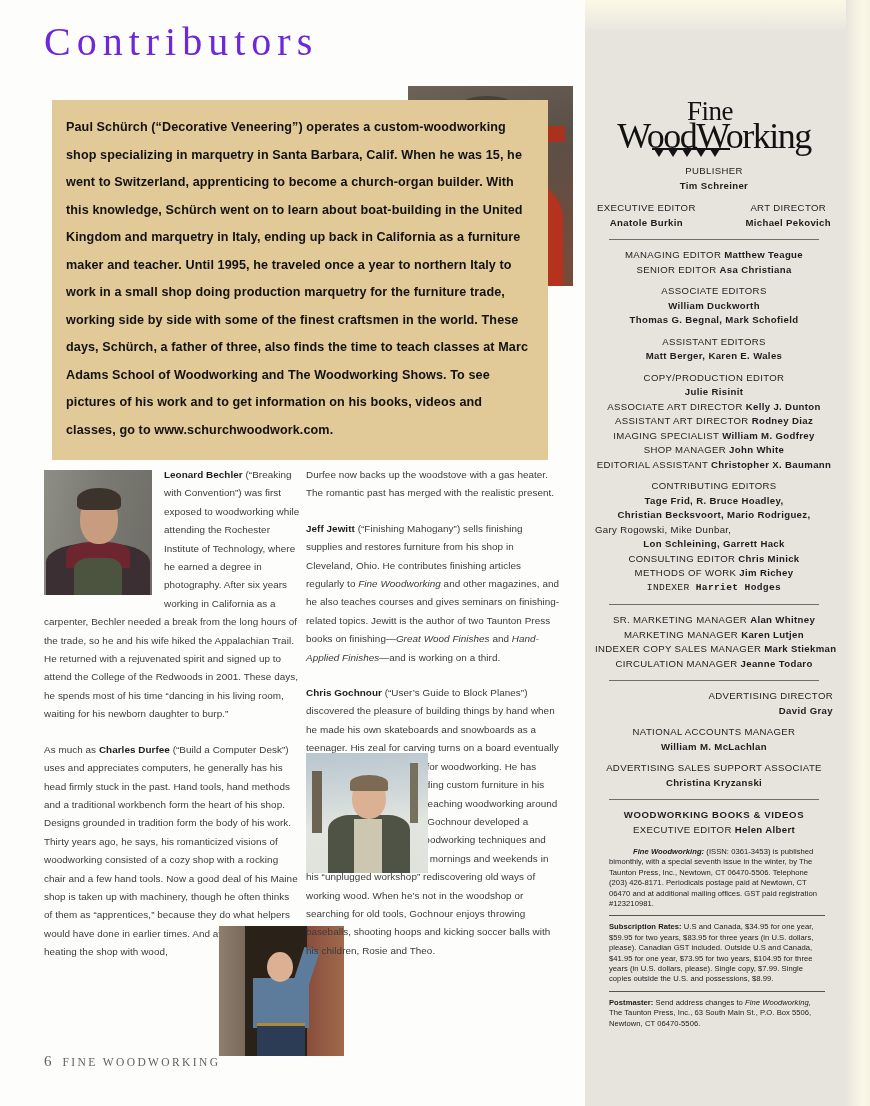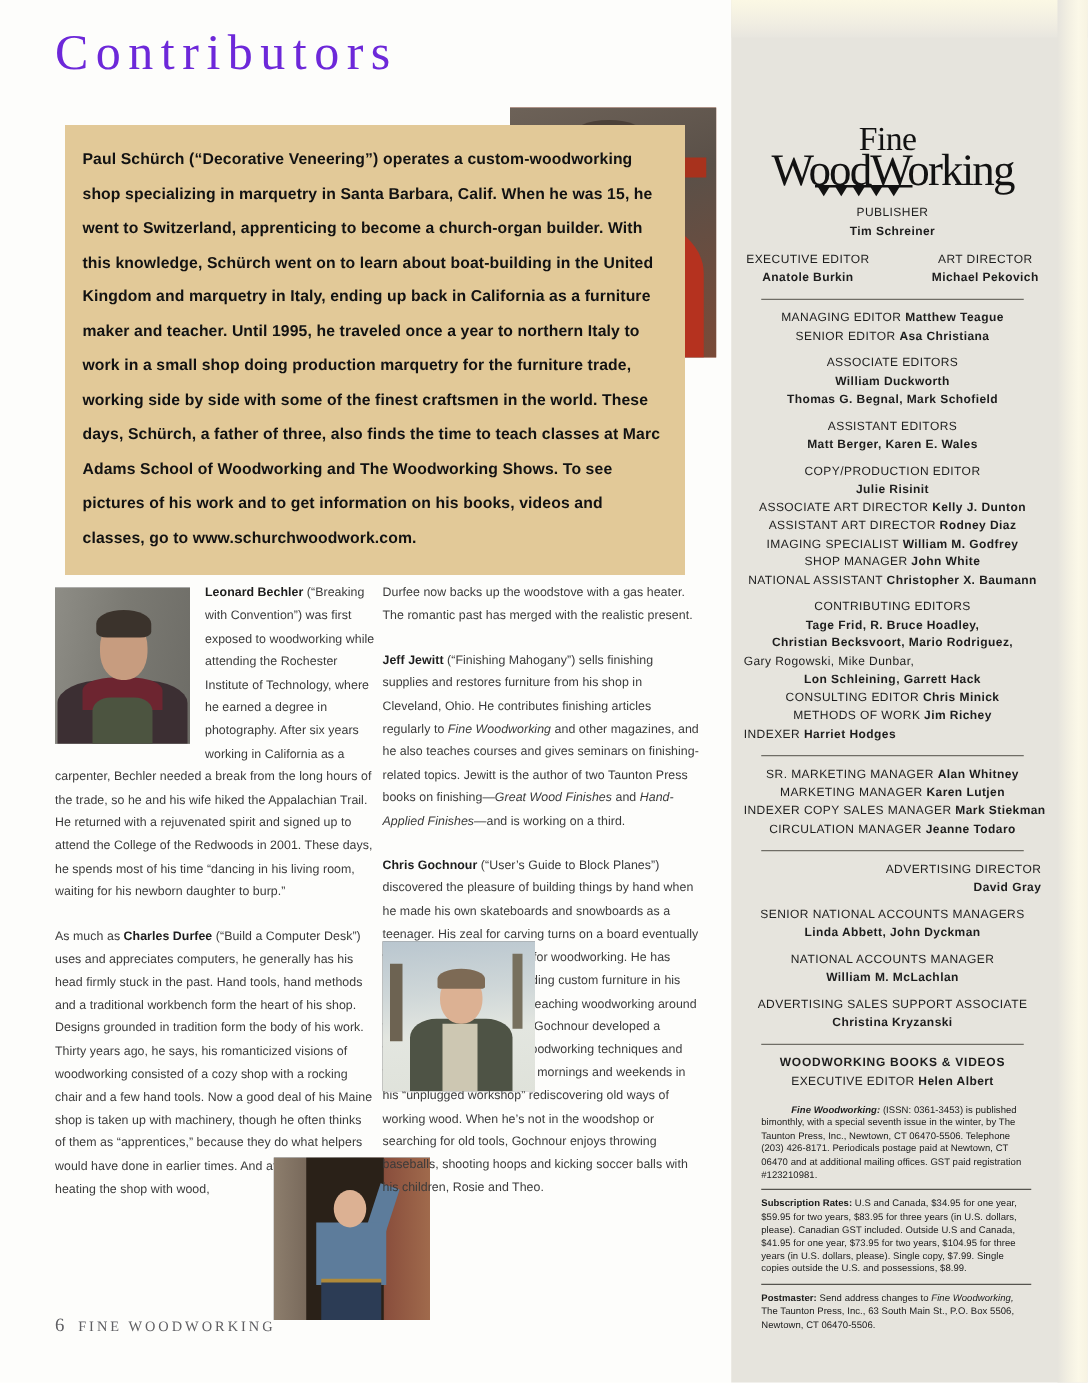--- a/index.html
+++ b/index.html
@@ -256,46 +256,42 @@
             <span class="nm">Matt Berger, Karen E. Wales</span>
           </div>
           <div class="mh-stack" style="text-align: center; margin-top: 7px;">
             <span class="ttl">COPY/PRODUCTION EDITOR</span>
             <span class="nm">Julie Risinit</span>
           </div>
           <div class="mh-line" style="text-align: center;"><span class="ttl">ASSOCIATE ART DIRECTOR  </span><span class="nm">Kelly J. Dunton</span></div>
           <div class="mh-line" style="text-align: center;"><span class="ttl">ASSISTANT ART DIRECTOR  </span><span class="nm">Rodney Diaz</span></div>
           <div class="mh-line" style="text-align: center;"><span class="ttl">IMAGING SPECIALIST  </span><span class="nm">William M. Godfrey</span></div>
           <div class="mh-line" style="text-align: center;"><span class="ttl">SHOP MANAGER  </span><span class="nm">John White</span></div>
-          <div class="mh-line" style="text-align: center;"><span class="ttl">NATIONAL ASSISTANT  </span><span class="nm">Christopher X. Baumann</span></div>
+          <div class="mh-line" style="text-align: center;"><span class="ttl">EDITORIAL ASSISTANT  </span><span class="nm">Christopher X. Baumann</span></div>
           <div class="mh-stack" style="text-align: center; margin-top: 7px;">
             <span class="ttl">CONTRIBUTING EDITORS</span>
             <span class="nm">Tage Frid, R. Bruce Hoadley,</span>
           </div>
           <div class="mh-line" style="text-align: center; font-weight: bold;">Christian Becksvoort, Mario Rodriguez,</div>
           <div class="mh-line" style="text-align: left; font-weight: normal;">Gary Rogowski, Mike Dunbar,</div>
           <div class="mh-line" style="text-align: center; font-weight: bold;">Lon Schleining, Garrett Hack</div>
           <div class="mh-line" style="text-align: center;"><span class="ttl">CONSULTING EDITOR  </span><span class="nm">Chris Minick</span></div>
           <div class="mh-line" style="text-align: center;"><span class="ttl">METHODS OF WORK  </span><span class="nm">Jim Richey</span></div>
-          <div class="mh-line" style="text-align: left;"><span class="ttl">INDEXER  </span><span class="nm">Harriet Hodges</span></div>
+          <div class="mh-line" style="text-align: center; font-family: Liberation Mono, monospace;"><span class="ttl">INDEXER  </span><span class="nm">Harriet Hodges</span></div>
           <div class="mh-rule"></div>
           <div class="mh-line" style="text-align: center;"><span class="ttl">SR. MARKETING MANAGER  </span><span class="nm">Alan Whitney</span></div>
           <div class="mh-line" style="text-align: center;"><span class="ttl">MARKETING MANAGER  </span><span class="nm">Karen Lutjen</span></div>
           <div class="mh-line" style="text-align: center;"><span class="ttl">INDEXER COPY SALES MANAGER  </span><span class="nm">Mark Stiekman</span></div>
           <div class="mh-line" style="text-align: center;"><span class="ttl">CIRCULATION MANAGER  </span><span class="nm">Jeanne Todaro</span></div>
           <div class="mh-rule"></div>
           <div class="mh-stack" style="text-align: right; margin-top: 7px;">
             <span class="ttl">ADVERTISING DIRECTOR</span>
             <span class="nm">David Gray</span>
           </div>
           <div class="mh-stack" style="text-align: center; margin-top: 7px;">
-            <span class="ttl">SENIOR NATIONAL ACCOUNTS MANAGERS</span>
-            <span class="nm">Linda Abbett, John Dyckman</span>
-          </div>
-          <div class="mh-stack" style="text-align: center; margin-top: 7px;">
             <span class="ttl">NATIONAL ACCOUNTS MANAGER</span>
             <span class="nm">William M. McLachlan</span>
           </div>
           <div class="mh-stack" style="text-align: center; margin-top: 7px;">
             <span class="ttl">ADVERTISING SALES SUPPORT ASSOCIATE</span>
             <span class="nm">Christina Kryzanski</span>
           </div>
           <div class="mh-rule"></div>
           <div class="mh-line" style="text-align: center; font-weight: bold; letter-spacing: 0.6px; margin-top: 2px;">WOODWORKING BOOKS &amp; VIDEOS</div>
           <div class="mh-line" style="text-align: center;"><span class="ttl">EXECUTIVE EDITOR  </span><span class="nm">Helen Albert</span></div>

